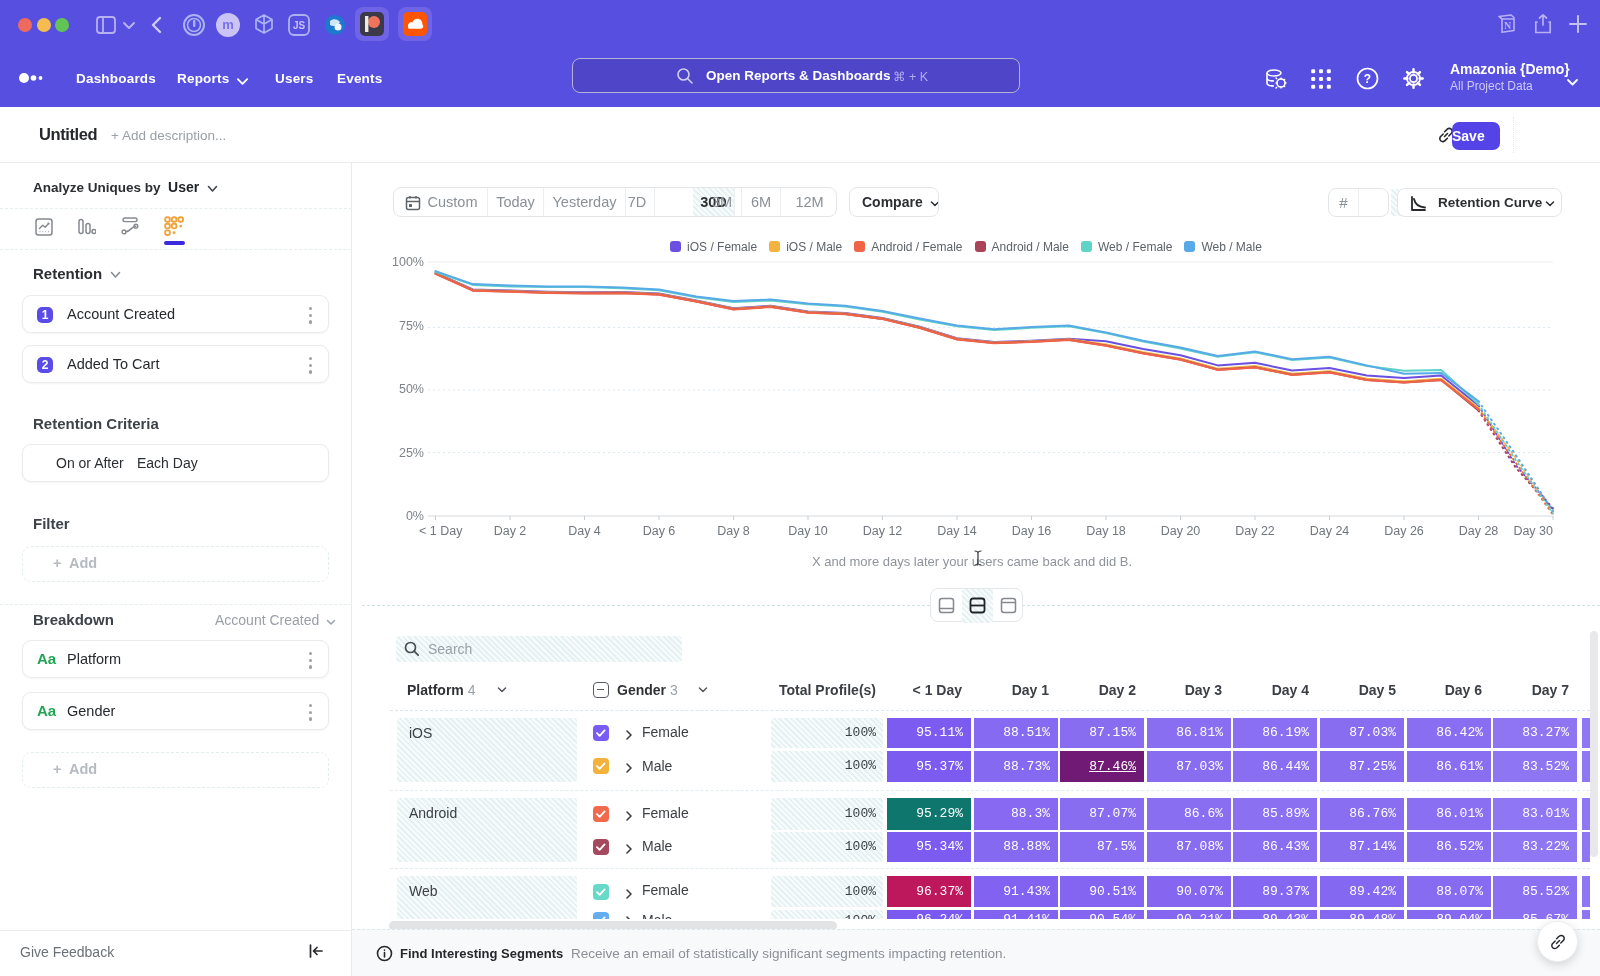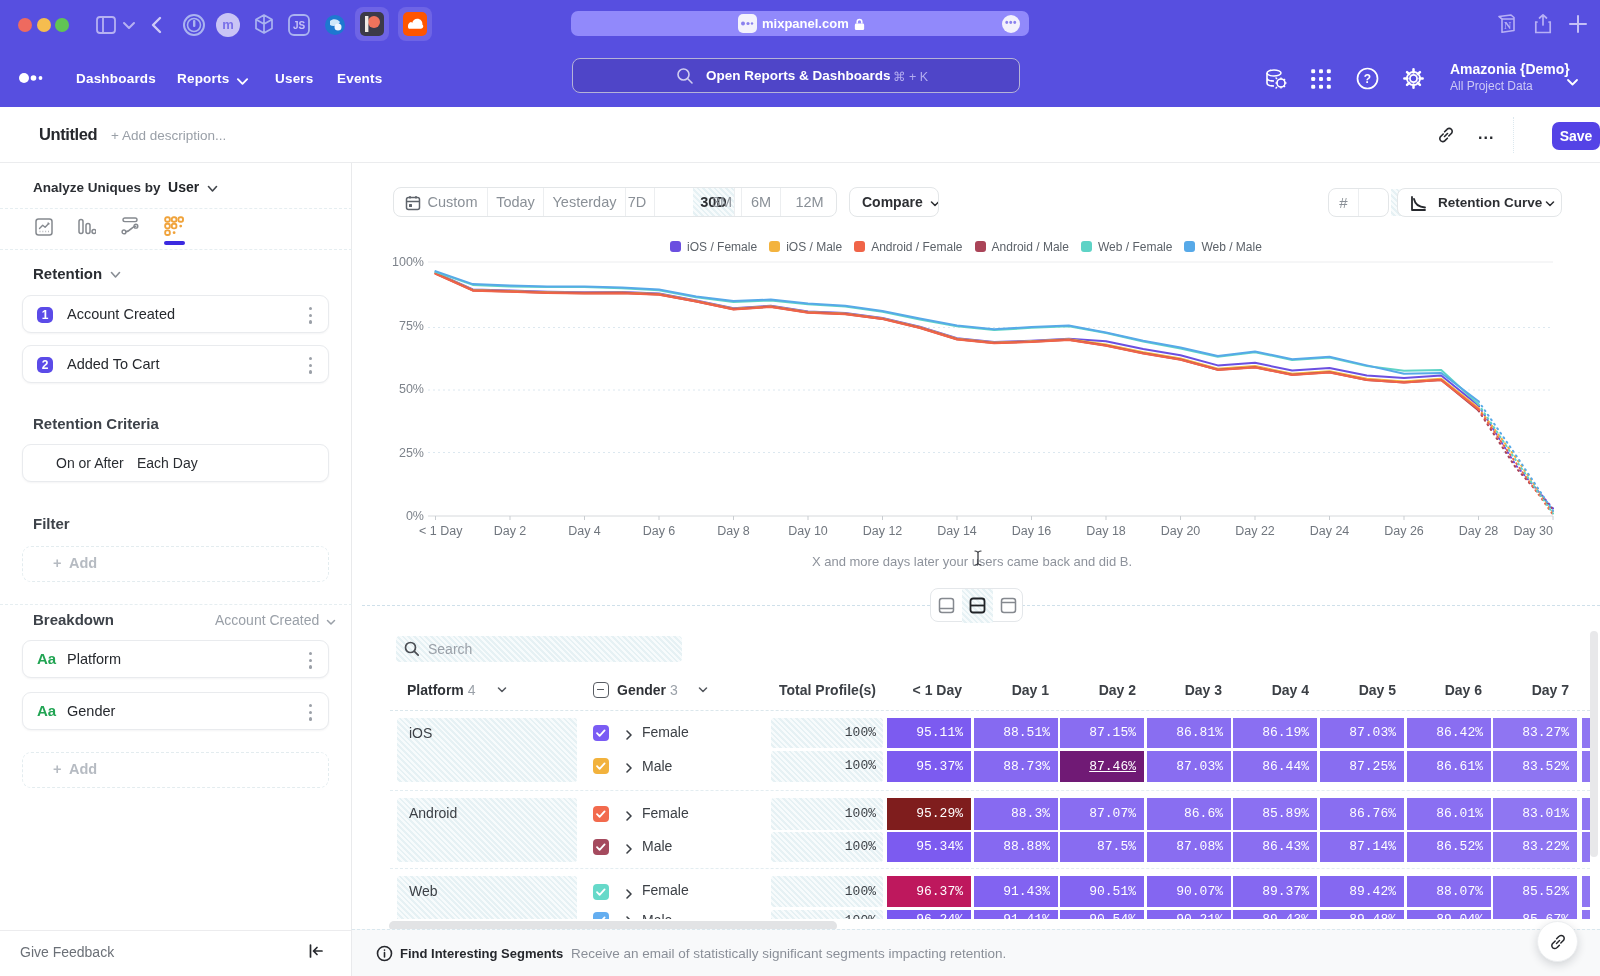--- a/index.html
+++ b/index.html
@@ -16,21 +16,21 @@
 #navsearch { position:absolute; left:572px; top:8px; width:448px; height:35px; background:#4f45c8; border:1px solid #b5b3d8; border-radius:8px; }
 #navsearch .ph { position:absolute; left:133px; top:9px; color:#fff; font-size:13.5px; font-weight:600; }
 #navsearch .kbd { position:absolute; left:320px; top:10px; color:#b3adf0; font-size:12.5px; }
 .acct { position:absolute; left:1450px; top:11px; color:#fff; }
 .acct .l1 { font-size:14px; font-weight:700; }
 .acct .l2 { font-size:12px; color:#cdc9f6; margin-top:2px; }
 
 #titlerow { position:absolute; left:0; top:107px; width:1600px; height:56px; background:#fff; border-bottom:1px solid #ebecee; }
 #titlerow .t { position:absolute; left:39px; top:18px; font-size:16.5px; font-weight:700; color:#26282d; letter-spacing:-0.4px; }
 #titlerow .d { position:absolute; left:111px; top:21px; font-size:13.5px; color:#9aa0a8; }
-.save { position:absolute; left:1552px; top:15px; width:48px; height:28px; background:#5443e6; color:#fff; border-radius:7px; font-size:14px; font-weight:600; text-align:center; line-height:28px; }
+.save { position:absolute; left:1452px; top:15px; width:48px; height:28px; background:#5443e6; color:#fff; border-radius:7px; font-size:14px; font-weight:600; line-height:28px; }
 
 #sidebar { position:absolute; left:0; top:163px; width:352px; height:813px; background:#fff; border-right:1px solid #e9eaec; }
 .sbh1 { position:absolute; left:33px; font-size:15px; font-weight:700; color:#2b2e33; }
 .sbh2 { position:absolute; left:33px; font-size:15px; font-weight:700; color:#3e434a; }
 .card { position:absolute; left:22px; width:307px; background:#fff; border:1px solid #e9ebee; border-radius:9px; box-shadow:0 1px 2px rgba(30,35,50,.05); }
 .chip { position:absolute; left:14px; top:11px; width:16px; height:16px; background:#5b4be8; border-radius:5px; color:#fff; font-size:12px; font-weight:700; text-align:center; line-height:16px; }
 .cardtxt { position:absolute; left:44px; top:10px; font-size:14.5px; font-weight:500; color:#26292e; }
 .kebab { position:absolute; right:16px; top:11px; width:3px; }
 .kebab i { display:block; width:3.4px; height:3.4px; border-radius:50%; background:#9ba0a8; margin-bottom:3.2px; }
 .aa { position:absolute; left:14px; top:9px; color:#21a453; font-size:15px; font-weight:700; }
@@ -91,33 +91,20 @@
   <svg class="ci" style="left:359px;top:11px" width="26" height="26" viewBox="0 0 26 26">
       <rect x="1" y="1" width="24" height="24" rx="5" fill="#3c3a48"></rect>
       <circle cx="15" cy="11" r="6" fill="#f0735c"></circle>
       <rect x="6" y="5" width="3.4" height="16" fill="#efeae4"></rect>
     </svg>
   <div class="ci" style="left:398px;top:7px;width:34px;height:34px;background:#6e64e5;border-radius:8px;"></div>
   <svg class="ci" style="left:402px;top:11px" width="26" height="26" viewBox="0 0 26 26">
       <rect x="1" y="1" width="24" height="24" rx="5" fill="#f50"></rect>
       <path d="M5 17c0-3 2-5 4-5l1 1c.5-3 3-5 6-5 3.5 0 6 2.5 6 6 0 .2 0 .5-.1.8.7.5 1.1 1.2 1.1 2.2 0 1.6-1.3 3-3 3H7c-1.2 0-2-.9-2-3z" fill="#fff" transform="scale(0.85) translate(2,1)"></path>
     </svg>
-  <div class="pill">
-    <div class="fav"><svg width="19" height="19" viewBox="0 0 19 19">
-          <circle cx="5" cy="9.5" r="2" fill="#8a81ee"></circle>
-          <circle cx="10" cy="9.5" r="1.6" fill="#8a81ee"></circle>
-          <circle cx="14" cy="9.5" r="1.2" fill="#8a81ee"></circle>
-        </svg></div>
-    <div class="txt">mixpanel.com</div>
-    <svg style="position:absolute;left:282px;top:6px" width="13" height="15" viewBox="0 0 14 16">
-        <rect x="2" y="7" width="10" height="7" rx="1.5" fill="#fff"></rect>
-        <path d="M4.5 7V5a2.5 2.5 0 015 0v2" stroke="#fff" stroke-width="1.6" fill="none"></path>
-      </svg>
-    <div class="dots">•••</div>
-  </div>
   <svg class="ci" style="left:1494px;top:12px" width="24" height="24" viewBox="0 0 24 24">
       <path d="M5 4.5l12-1.5 3 2.5v13l-12 1.8V7z" fill="none" stroke="#b7b0f5" stroke-width="1.6" stroke-linejoin="round"></path>
       <path d="M5 4.5L8 7h12" fill="none" stroke="#b7b0f5" stroke-width="1.6" stroke-linejoin="round"></path>
       <text x="13.5" y="16.5" text-anchor="middle" font-size="10" font-weight="bold" fill="#b7b0f5" font-family="Liberation Serif">N</text>
     </svg>
   <svg class="ci" style="left:1531px;top:12px" width="24" height="24" viewBox="0 0 24 24">
       <path d="M12 3v10 M8.5 6L12 2.8 15.5 6" stroke="#b7b0f5" stroke-width="1.7" fill="none" stroke-linecap="round" stroke-linejoin="round"></path>
       <path d="M6 10H4.8v10.5h14.4V10H18" stroke="#b7b0f5" stroke-width="1.7" fill="none" stroke-linecap="round"></path>
     </svg>
   <svg class="ci" style="left:1566px;top:12px" width="24" height="24" viewBox="0 0 24 24">
@@ -490,21 +477,21 @@
 <div class="plat" style="left:409px;top:805px;">Android</div>
 <div class="cb" style="left:593px;top:806px;background:#f26a4d;"><svg width="16" height="16" viewBox="0 0 16 16">
       <path d="M4 8.2l2.6 2.6 5-5.4" stroke="#fff" stroke-width="1.8" fill="none" stroke-linecap="round" stroke-linejoin="round"></path>
     </svg></div>
 <div class="rchev" style="left:624px;top:808px;"><svg width="10" height="12" viewBox="0 0 10 12">
       <path d="M3 2l4 4-4 4" stroke="#3c4046" stroke-width="1.6" fill="none" stroke-linecap="round" stroke-linejoin="round"></path>
     </svg></div>
 <div class="glab" style="left:642px;top:805px;">Female</div>
 <div class="hatch" style="left:771px;top:798px;width:112px;height:32px;"></div>
 <div class="tot" style="left:766px;top:806px;">100%</div>
-<div class="pc" style="left:887px;top:798px;width:84px;height:32px;line-height:32px;background:#7f1d1d;">95.29%</div>
+<div class="pc" style="left:887px;top:798px;width:84px;height:32px;line-height:32px;background:#0f766e;">95.29%</div>
 <div class="pc" style="left:974px;top:798px;width:84px;height:32px;line-height:32px;background:#876af1;">88.3%</div>
 <div class="pc" style="left:1060px;top:798px;width:84px;height:32px;line-height:32px;background:#896df1;">87.07%</div>
 <div class="pc" style="left:1147px;top:798px;width:84px;height:32px;line-height:32px;background:#896ef1;">86.6%</div>
 <div class="pc" style="left:1233px;top:798px;width:84px;height:32px;line-height:32px;background:#8b70f2;">85.89%</div>
 <div class="pc" style="left:1320px;top:798px;width:84px;height:32px;line-height:32px;background:#896ef1;">86.76%</div>
 <div class="pc" style="left:1407px;top:798px;width:84px;height:32px;line-height:32px;background:#8a6ff2;">86.01%</div>
 <div class="pc" style="left:1493px;top:798px;width:84px;height:32px;line-height:32px;background:#8f76f2;">83.01%</div>
 <div class="pc" style="left:1582px;top:798px;width:8px;height:32px;line-height:32px;background:#8f76f2;"></div>
 <div class="cb" style="left:593px;top:839px;background:#a54a5e;"><svg width="16" height="16" viewBox="0 0 16 16">
       <path d="M4 8.2l2.6 2.6 5-5.4" stroke="#fff" stroke-width="1.8" fill="none" stroke-linecap="round" stroke-linejoin="round"></path>

